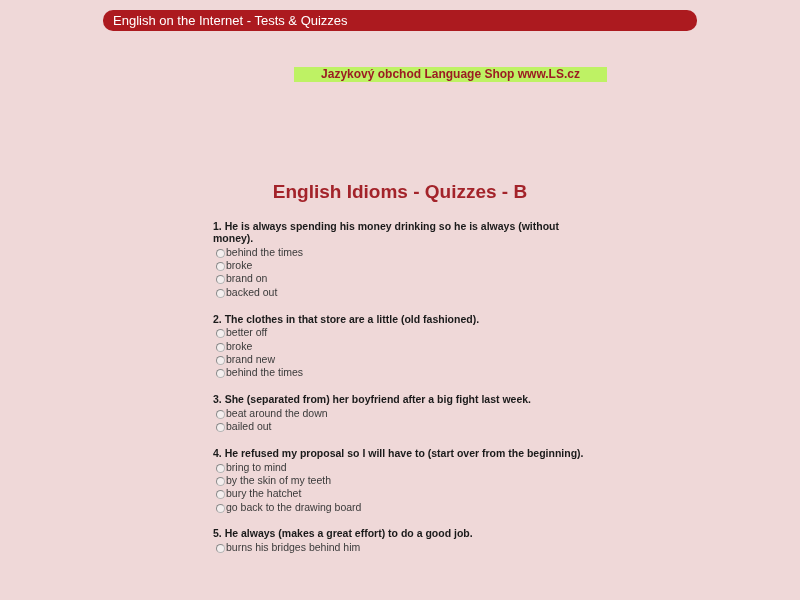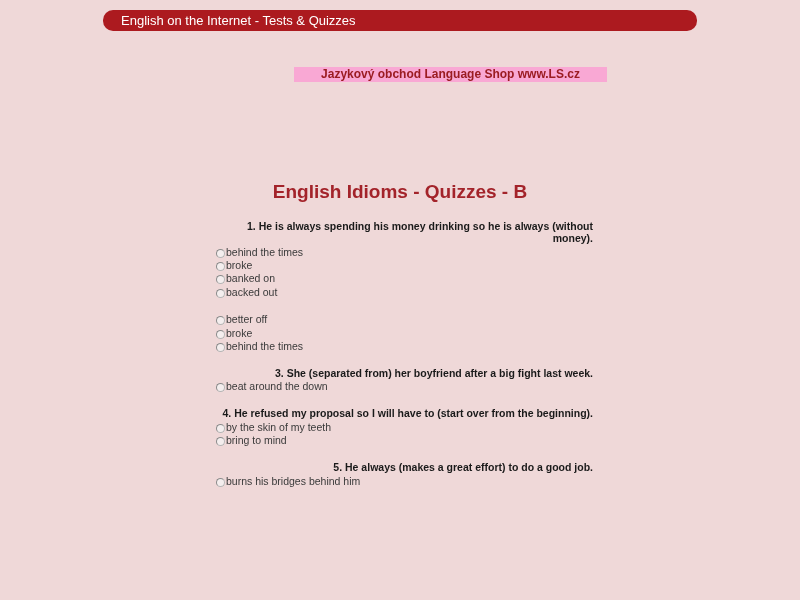--- a/index.html
+++ b/index.html
@@ -13,32 +13,32 @@
     }
     .top-bar {
       position: absolute;
       left: 103px;
       top: 10px;
       width: 594px;
       height: 21px;
       background: #ac1a1f;
       border-radius: 10px;
       box-sizing: border-box;
-      padding-left: 18px;
+      padding-left: 10px;
       color: #ffffff;
       font-size: 13px;
       line-height: 21px;
     }
     .shop-banner {
       position: absolute;
       left: 294px;
       top: 67px;
       width: 313px;
       height: 15px;
-      background: #f9a8d4;
+      background: #bef264;
       color: #9b1c22;
       font-weight: bold;
       font-size: 12px;
       line-height: 15px;
       text-align: center;
       text-decoration: none;
       display: block;
     }
     .page-title {
       position: absolute;
@@ -60,21 +60,20 @@
     }
     .question {
       margin-bottom: 14px;
     }
     .question-text {
       font-size: 10.5px;
       font-weight: bold;
       color: #1a1a1a;
       line-height: 12px;
       margin-bottom: 1px;
-      text-align: right;
     }
     .option {
       display: flex;
       align-items: center;
       height: 13.4px;
       font-size: 10.5px;
       color: #3a3a3a;
       cursor: pointer;
     }
     .radio {
@@ -111,60 +110,77 @@
     <label class="option">
       <span class="radio"></span>
       <span class="option-label">behind the times</span>
     </label>
     <label class="option">
       <span class="radio"></span>
       <span class="option-label">broke</span>
     </label>
     <label class="option">
       <span class="radio"></span>
-      <span class="option-label">banked on</span>
+      <span class="option-label">brand on</span>
     </label>
     <label class="option">
       <span class="radio"></span>
       <span class="option-label">backed out</span>
     </label>
   </div>
 
   <div class="question">
+    <div class="question-text">2. The clothes in that store are a little (old fashioned).</div>
     <label class="option">
       <span class="radio"></span>
       <span class="option-label">better off</span>
     </label>
     <label class="option">
       <span class="radio"></span>
       <span class="option-label">broke</span>
+    </label>
+    <label class="option">
+      <span class="radio"></span>
+      <span class="option-label">brand new</span>
     </label>
     <label class="option">
       <span class="radio"></span>
       <span class="option-label">behind the times</span>
     </label>
   </div>
 
   <div class="question">
     <div class="question-text">3. She (separated from) her boyfriend after a big fight last week.</div>
     <label class="option">
       <span class="radio"></span>
       <span class="option-label">beat around the down</span>
     </label>
+    <label class="option">
+      <span class="radio"></span>
+      <span class="option-label">bailed out</span>
+    </label>
   </div>
 
   <div class="question">
     <div class="question-text">4. He refused my proposal so I will have to (start over from the beginning).</div>
     <label class="option">
       <span class="radio"></span>
+      <span class="option-label">bring to mind</span>
+    </label>
+    <label class="option">
+      <span class="radio"></span>
       <span class="option-label">by the skin of my teeth</span>
     </label>
     <label class="option">
       <span class="radio"></span>
-      <span class="option-label">bring to mind</span>
+      <span class="option-label">bury the hatchet</span>
+    </label>
+    <label class="option">
+      <span class="radio"></span>
+      <span class="option-label">go back to the drawing board</span>
     </label>
   </div>
 
   <div class="question">
     <div class="question-text">5. He always (makes a great effort) to do a good job.</div>
     <label class="option">
       <span class="radio"></span>
       <span class="option-label">burns his bridges behind him</span>
     </label>
   </div>

